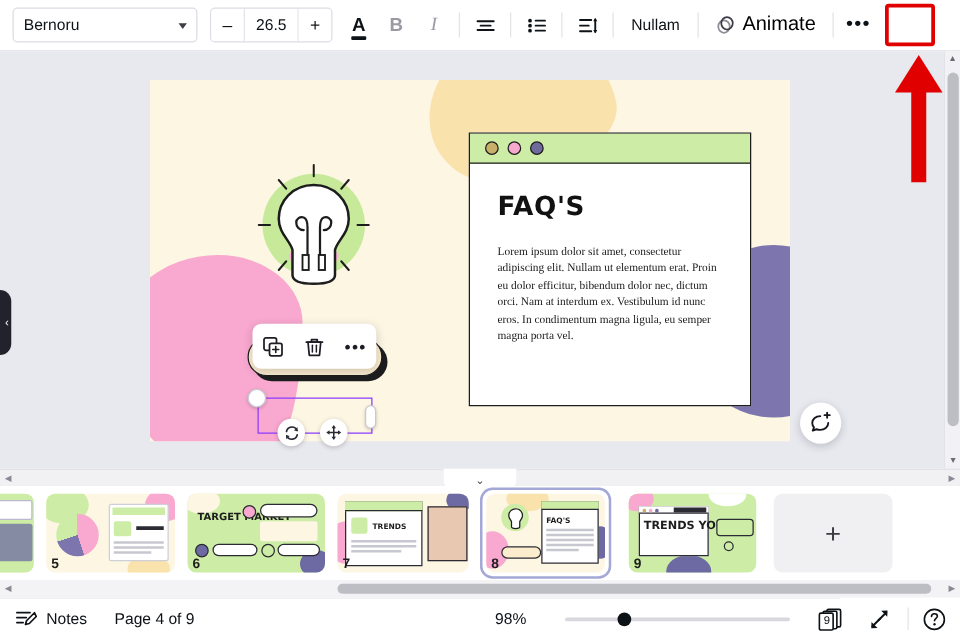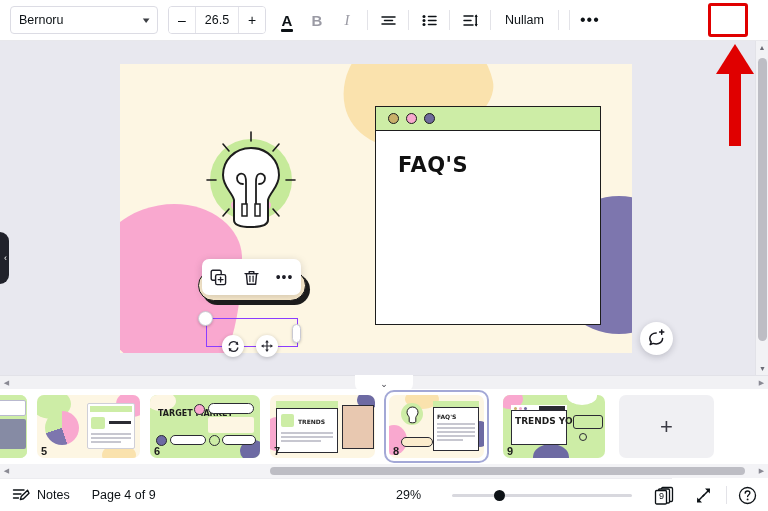--- a/index.html
+++ b/index.html
@@ -326,20 +326,27 @@
         <path d="M14.2 13.6 L12.6 11 L15.8 11 Z" fill="#0d1216"></path>
       </svg>
     </div>
 
     <div class="tb-sep"></div>
 
     <div class="tb-text">Nullam</div>
 
     <div class="tb-sep"></div>
 
+    <div class="animate-grp">
+      <svg width="17" height="16" viewBox="0 0 17 16">
+        <ellipse cx="7.2" cy="9.2" rx="4.6" ry="5" fill="none" stroke="#8d8d97" stroke-width="1.4"></ellipse>
+        <ellipse cx="9.6" cy="6.6" rx="4.6" ry="5" fill="none" stroke="#3d3d47" stroke-width="1.4"></ellipse>
+      </svg>
+      <span>Animate</span>
+    </div>
 
     <div class="tb-sep"></div>
 
     <div class="more-btn">•••</div>
   </div>
   <div class="more-highlight"></div>
 
   <div class="editor">
 
     <div class="panel-handle">
@@ -373,20 +380,21 @@
       </div>
 
       <div class="wincard">
         <div class="wincard-bar">
           <div class="wdot" style="background:#c9b06a"></div>
           <div class="wdot" style="background:#f7a8cd"></div>
           <div class="wdot" style="background:#6f6a9c"></div>
         </div>
         <div class="wincard-body">
           <div class="faq-title">FAQ'S</div>
+          <div class="faq-body">Lorem ipsum dolor sit amet, consectetur adipiscing elit. Nullam ut elementum erat. Proin eu dolor efficitur, bibendum dolor nec, dictum orci. Nam at interdum ex. Vestibulum id nunc eros. In condimentum magna ligula, eu semper magna porta vel.</div>
         </div>
       </div>
 
       <div class="askbtn-shadow"></div>
       <div class="askbtn">
         <span>ASK US A</span>
         <span>QUESTION!</span>
       </div>
     </div>
 
@@ -569,21 +577,21 @@
           <line x1="1.5" y1="4" x2="12" y2="4"></line>
             <line x1="1.5" y1="8" x2="9" y2="8"></line>
             <line x1="1.5" y1="12" x2="6.5" y2="12"></line>
         </g>
         <path d="M15.6 4.2 L9.2 10.6 L8.4 13.6 L11.4 12.8 L17 7.2 Z" fill="none" stroke="#0d1216" stroke-width="1.4" stroke-linejoin="round"></path>
       </svg>
       <span>Notes</span>
     </div>
     <div class="page-ind">Page 4 of 9</div>
 
-    <div class="zoom-pct">29%</div>
+    <div class="zoom-pct">98%</div>
     <div class="zoom-slider"></div>
     <div class="zoom-knob"></div>
 
     <div class="pages-ic">
       <svg width="24" height="21" viewBox="0 0 24 21">
         <rect x="8.5" y="2.5" width="11" height="14" rx="1.2" fill="#fff" stroke="#0d1216" stroke-width="1.3"></rect>
         <rect x="5.5" y="4" width="11" height="14" rx="1.2" fill="#fff" stroke="#0d1216" stroke-width="1.3"></rect>
         <rect x="2.5" y="5.5" width="11" height="13.5" rx="1.2" fill="#fff" stroke="#0d1216" stroke-width="1.3"></rect>
       </svg>
       <span style="position:absolute;left:7px;top:6.5px;font-size:9px;color:#0d1216">9</span>

